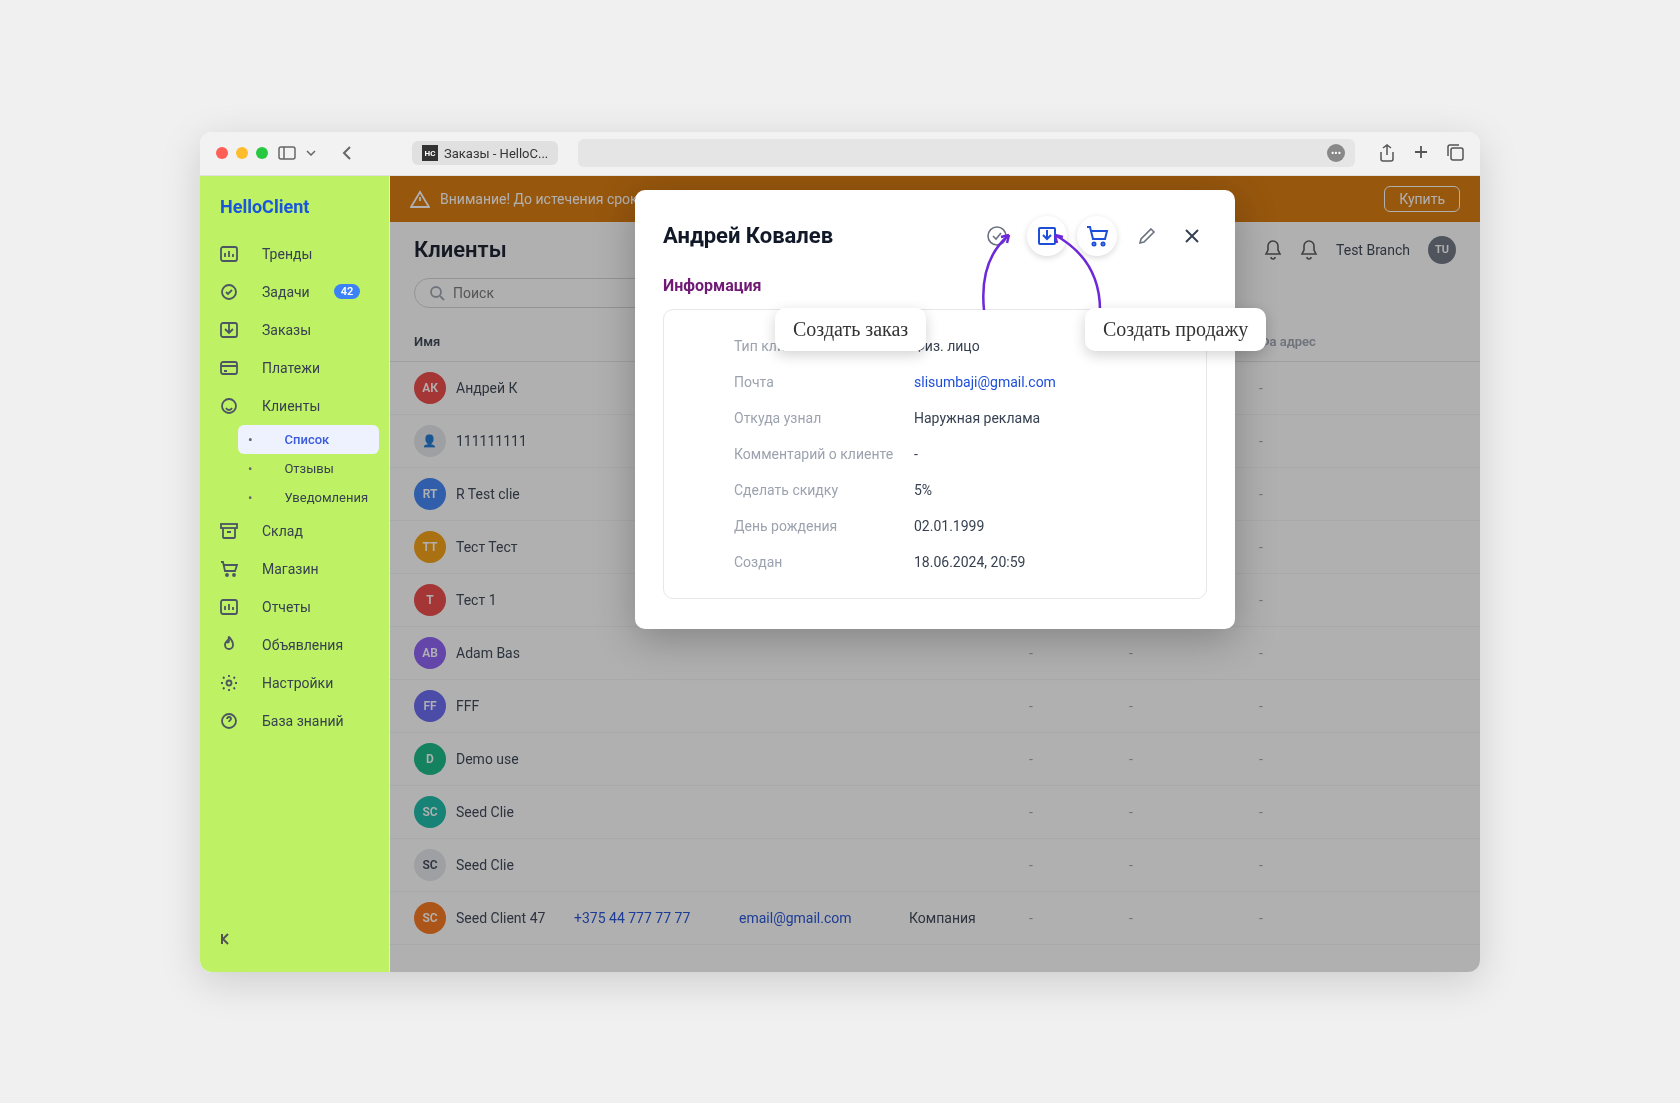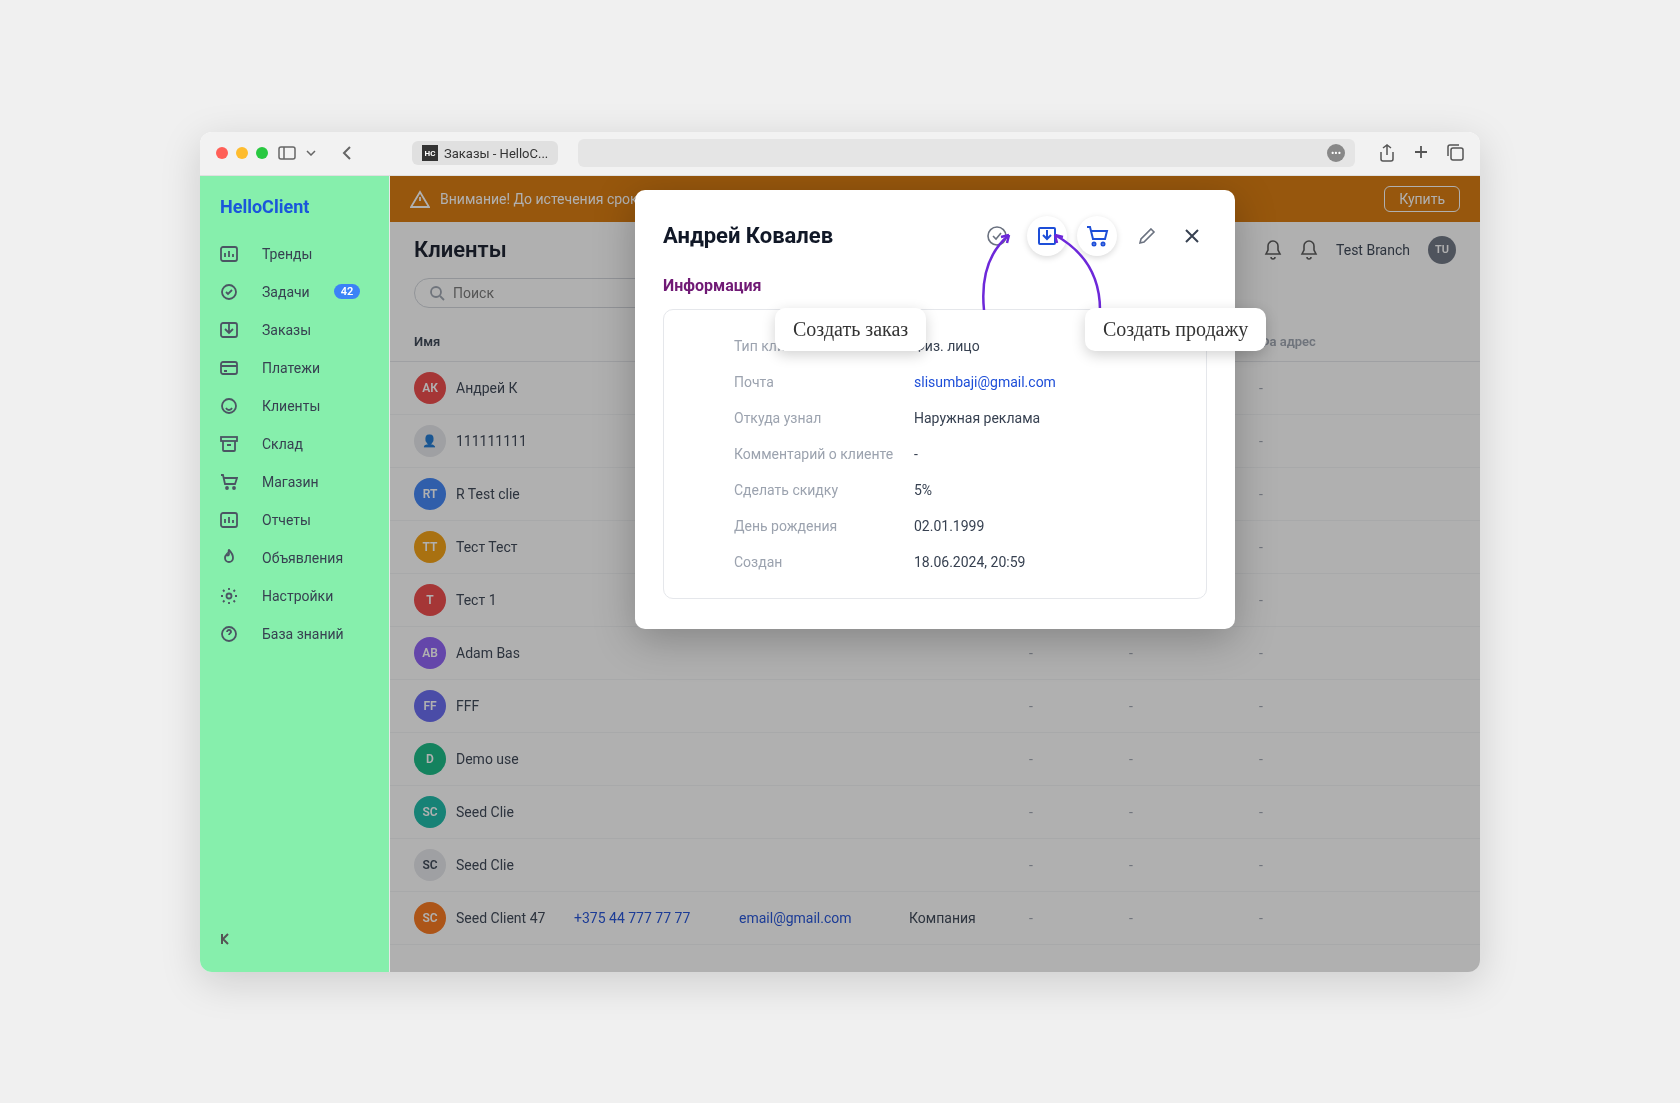--- a/index.html
+++ b/index.html
@@ -12,21 +12,21 @@
 .tl-yellow { background: #febc2e; }
 .tl-green { background: #28c840; }
 .chrome-icon { color: #666; display: flex; align-items: center; }
 .chrome-tab { background: #e0e0e0; border-radius: 6px; padding: 4px 10px; display: flex; align-items: center; gap: 6px; margin-left: 50px; font-size: 13px; color: #333; }
 .chrome-tab .favicon { width: 16px; height: 16px; background: #333; border-radius: 0; color: #fff; font-size: 8px; font-weight: bold; display: flex; align-items: center; justify-content: center; }
 .chrome-url { flex: 1; background: #e5e5e5; border-radius: 6px; height: 28px; margin-left: 10px; display: flex; align-items: center; justify-content: flex-end; padding: 0 10px; }
 .chrome-dots { width: 18px; height: 18px; background: #888; border-radius: 50%; display: flex; align-items: center; justify-content: center; color: #fff; font-size: 10px; }
 .chrome-right { display: flex; gap: 18px; margin-left: 14px; color: #555; }
 
 .app { display: flex; height: calc(100% - 44px); position: relative; }
-.sidebar { width: 190px; background: #86efac; border-right: 1px solid #e8e8e8; padding: 16px 10px; display: flex; flex-direction: column; overflow-y: auto; }
+.sidebar { width: 190px; background: #bef264; border-right: 1px solid #e8e8e8; padding: 16px 10px; display: flex; flex-direction: column; overflow-y: auto; }
 .brand { font-size: 18px; font-weight: 700; color: #1a56db; padding: 4px 10px 18px; }
 .nav-item { display: flex; align-items: center; gap: 24px; padding: 10px 10px; color: #374151; font-size: 14px; border-radius: 6px; cursor: pointer; }
 .nav-item .ni-icon { width: 18px; height: 18px; display: flex; align-items: center; justify-content: center; color: #4b5563; }
 .nav-badge { background: #3b82f6; color: #fff; font-size: 11px; padding: 1px 7px; border-radius: 10px; font-weight: 600; }
 .nav-sub { padding-left: 28px; }
 .nav-sub .nav-item { font-size: 13px; padding: 7px 10px; }
 .nav-sub .nav-item.active { background: #eef2ff; color: #3b5bdb; font-weight: 500; }
 .nav-sub .nav-item::before { content: "•"; margin-right: 8px; color: #666; }
 .sidebar-collapse { margin-top: auto; padding: 10px; color: #555; cursor: pointer; }
 
@@ -171,20 +171,25 @@
           </div>
           <div class="nav-item">
             <span class="ni-icon">
               <svg width="18" height="18" viewBox="0 0 18 18" fill="none" stroke="currentColor" stroke-width="1.8">
                 <circle cx="9" cy="9" r="7"></circle>
                 <path d="M6 11s1 2 3 2 3-2 3-2M6.5 7h.01M11.5 7h.01"></path>
               </svg>
             </span>
             <span>Клиенты</span>
           </div>
+          <div class="nav-sub">
+            <div class="nav-item active">Список</div>
+            <div class="nav-item">Отзывы</div>
+            <div class="nav-item">Уведомления</div>
+          </div>
           <div class="nav-item">
             <span class="ni-icon">
               <svg width="18" height="16" viewBox="0 0 18 16" fill="none" stroke="currentColor" stroke-width="1.8">
                 <rect x="1" y="1" width="16" height="4"></rect>
                 <path d="M3 5v9a1 1 0 001 1h10a1 1 0 001-1V5M7 9h4"></path>
               </svg>
             </span>
             <span>Склад</span>
           </div>
           <div class="nav-item">

